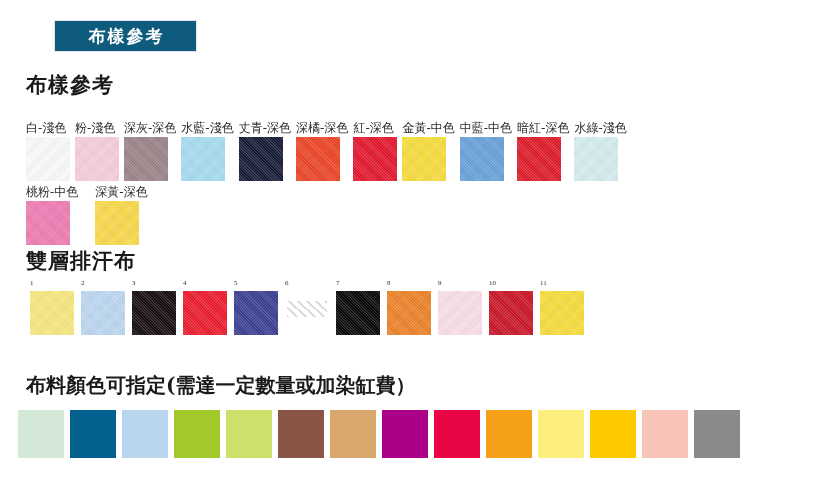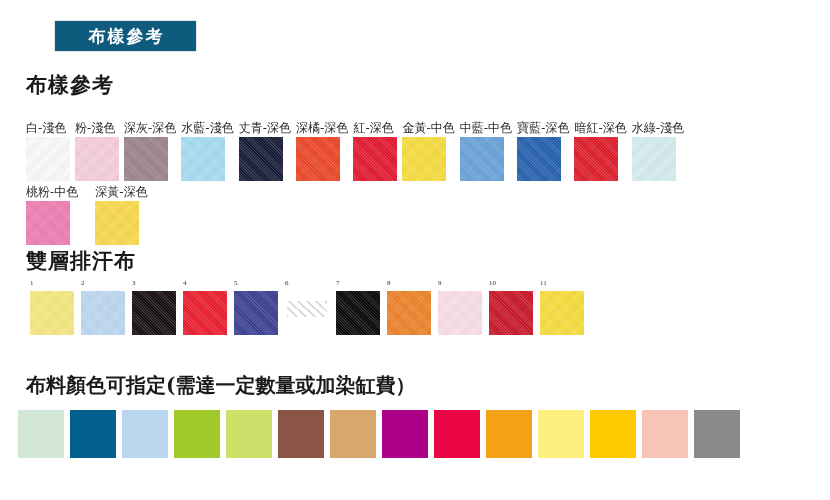--- a/index.html
+++ b/index.html
@@ -144,24 +144,20 @@
       </div>
       <div class="cell">
         <div class="cell-label">金黃-中色</div>
         <div class="swatch" style="background: rgb(248, 222, 60);"></div>
       </div>
       <div class="cell">
         <div class="cell-label">中藍-中色</div>
         <div class="swatch" style="background: rgb(104, 162, 218);"></div>
       </div>
       <div class="cell">
-        <div class="cell-label">寶藍-深色</div>
-        <div class="swatch" style="background: rgb(35, 96, 173);"></div>
-      </div>
-      <div class="cell">
         <div class="cell-label">暗紅-深色</div>
         <div class="swatch" style="background: rgb(224, 27, 41);"></div>
       </div>
       <div class="cell">
         <div class="cell-label">水綠-淺色</div>
         <div class="swatch" style="background: rgb(213, 238, 240);"></div>
       </div>
     </div>
   <div class="grid" id="grid-single-b">
       <div class="cell">

